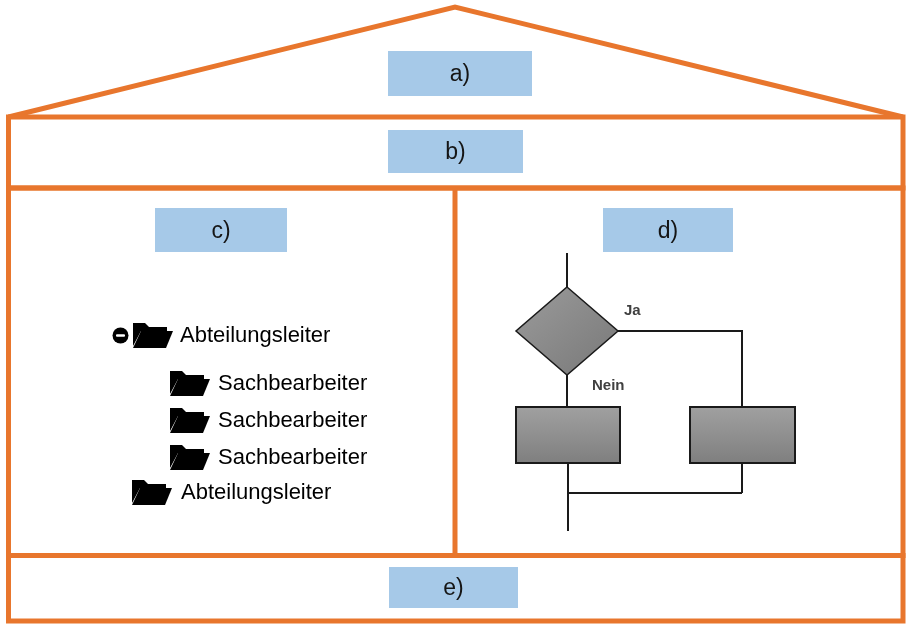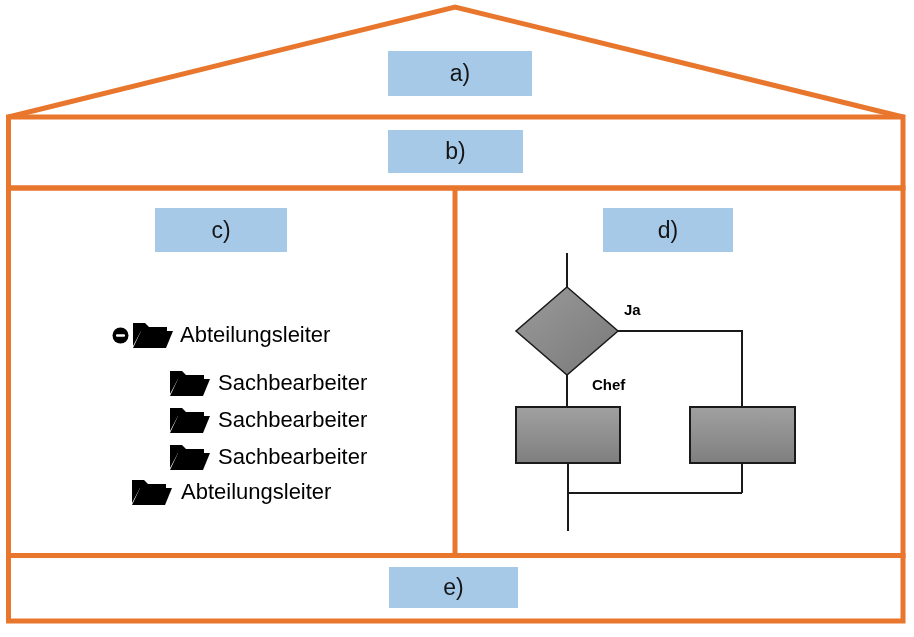--- a/index.html
+++ b/index.html
@@ -13,21 +13,21 @@
     display:flex;align-items:center;justify-content:center;
     font-size:23px;line-height:1;
   }
   .tree-row{
     position:absolute;display:flex;align-items:center;
     color:#000;font-size:22px;white-space:nowrap;
   }
   .tree-row .minus-wrap{flex:0 0 auto;display:flex;align-items:center;}
   .tree-row .folder-wrap{flex:0 0 auto;display:flex;align-items:center;}
   .flow-label{
-    position:absolute;font-size:15px;font-weight:bold;color:#000000;line-height:1;
+    position:absolute;font-size:15px;font-weight:bold;color:#404040;line-height:1;
   }
 </style>
 </head>
 <body>
 
 <div class="page">
 
   <svg class="frame-svg" width="914" height="637" viewBox="0 0 914 637" xmlns="http://www.w3.org/2000/svg">
     <defs>
       <linearGradient id="gRect" x1="0" y1="0" x2="0" y2="1">
@@ -126,15 +126,15 @@
     <span class="folder-wrap">
       <svg width="42" height="30" viewBox="0 0 42 30">
           <path d="M1,3 L13,3 L17,7 L35,7 L35,11 L9,11 L1,26 Z" fill="#000"></path>
           <path d="M9,11 L41,11 L34,28 L1,28 Z" fill="#000"></path>
         </svg>
     </span>
     <span style="margin-left:8px;">Abteilungsleiter</span>
   </div>
 
   <div class="flow-label" style="left:624px;top:302px;">Ja</div>
-  <div class="flow-label" style="left:592px;top:377px;">Chef</div>
+  <div class="flow-label" style="left:592px;top:377px;">Nein</div>
 
 </div>
 
 </body></html>

